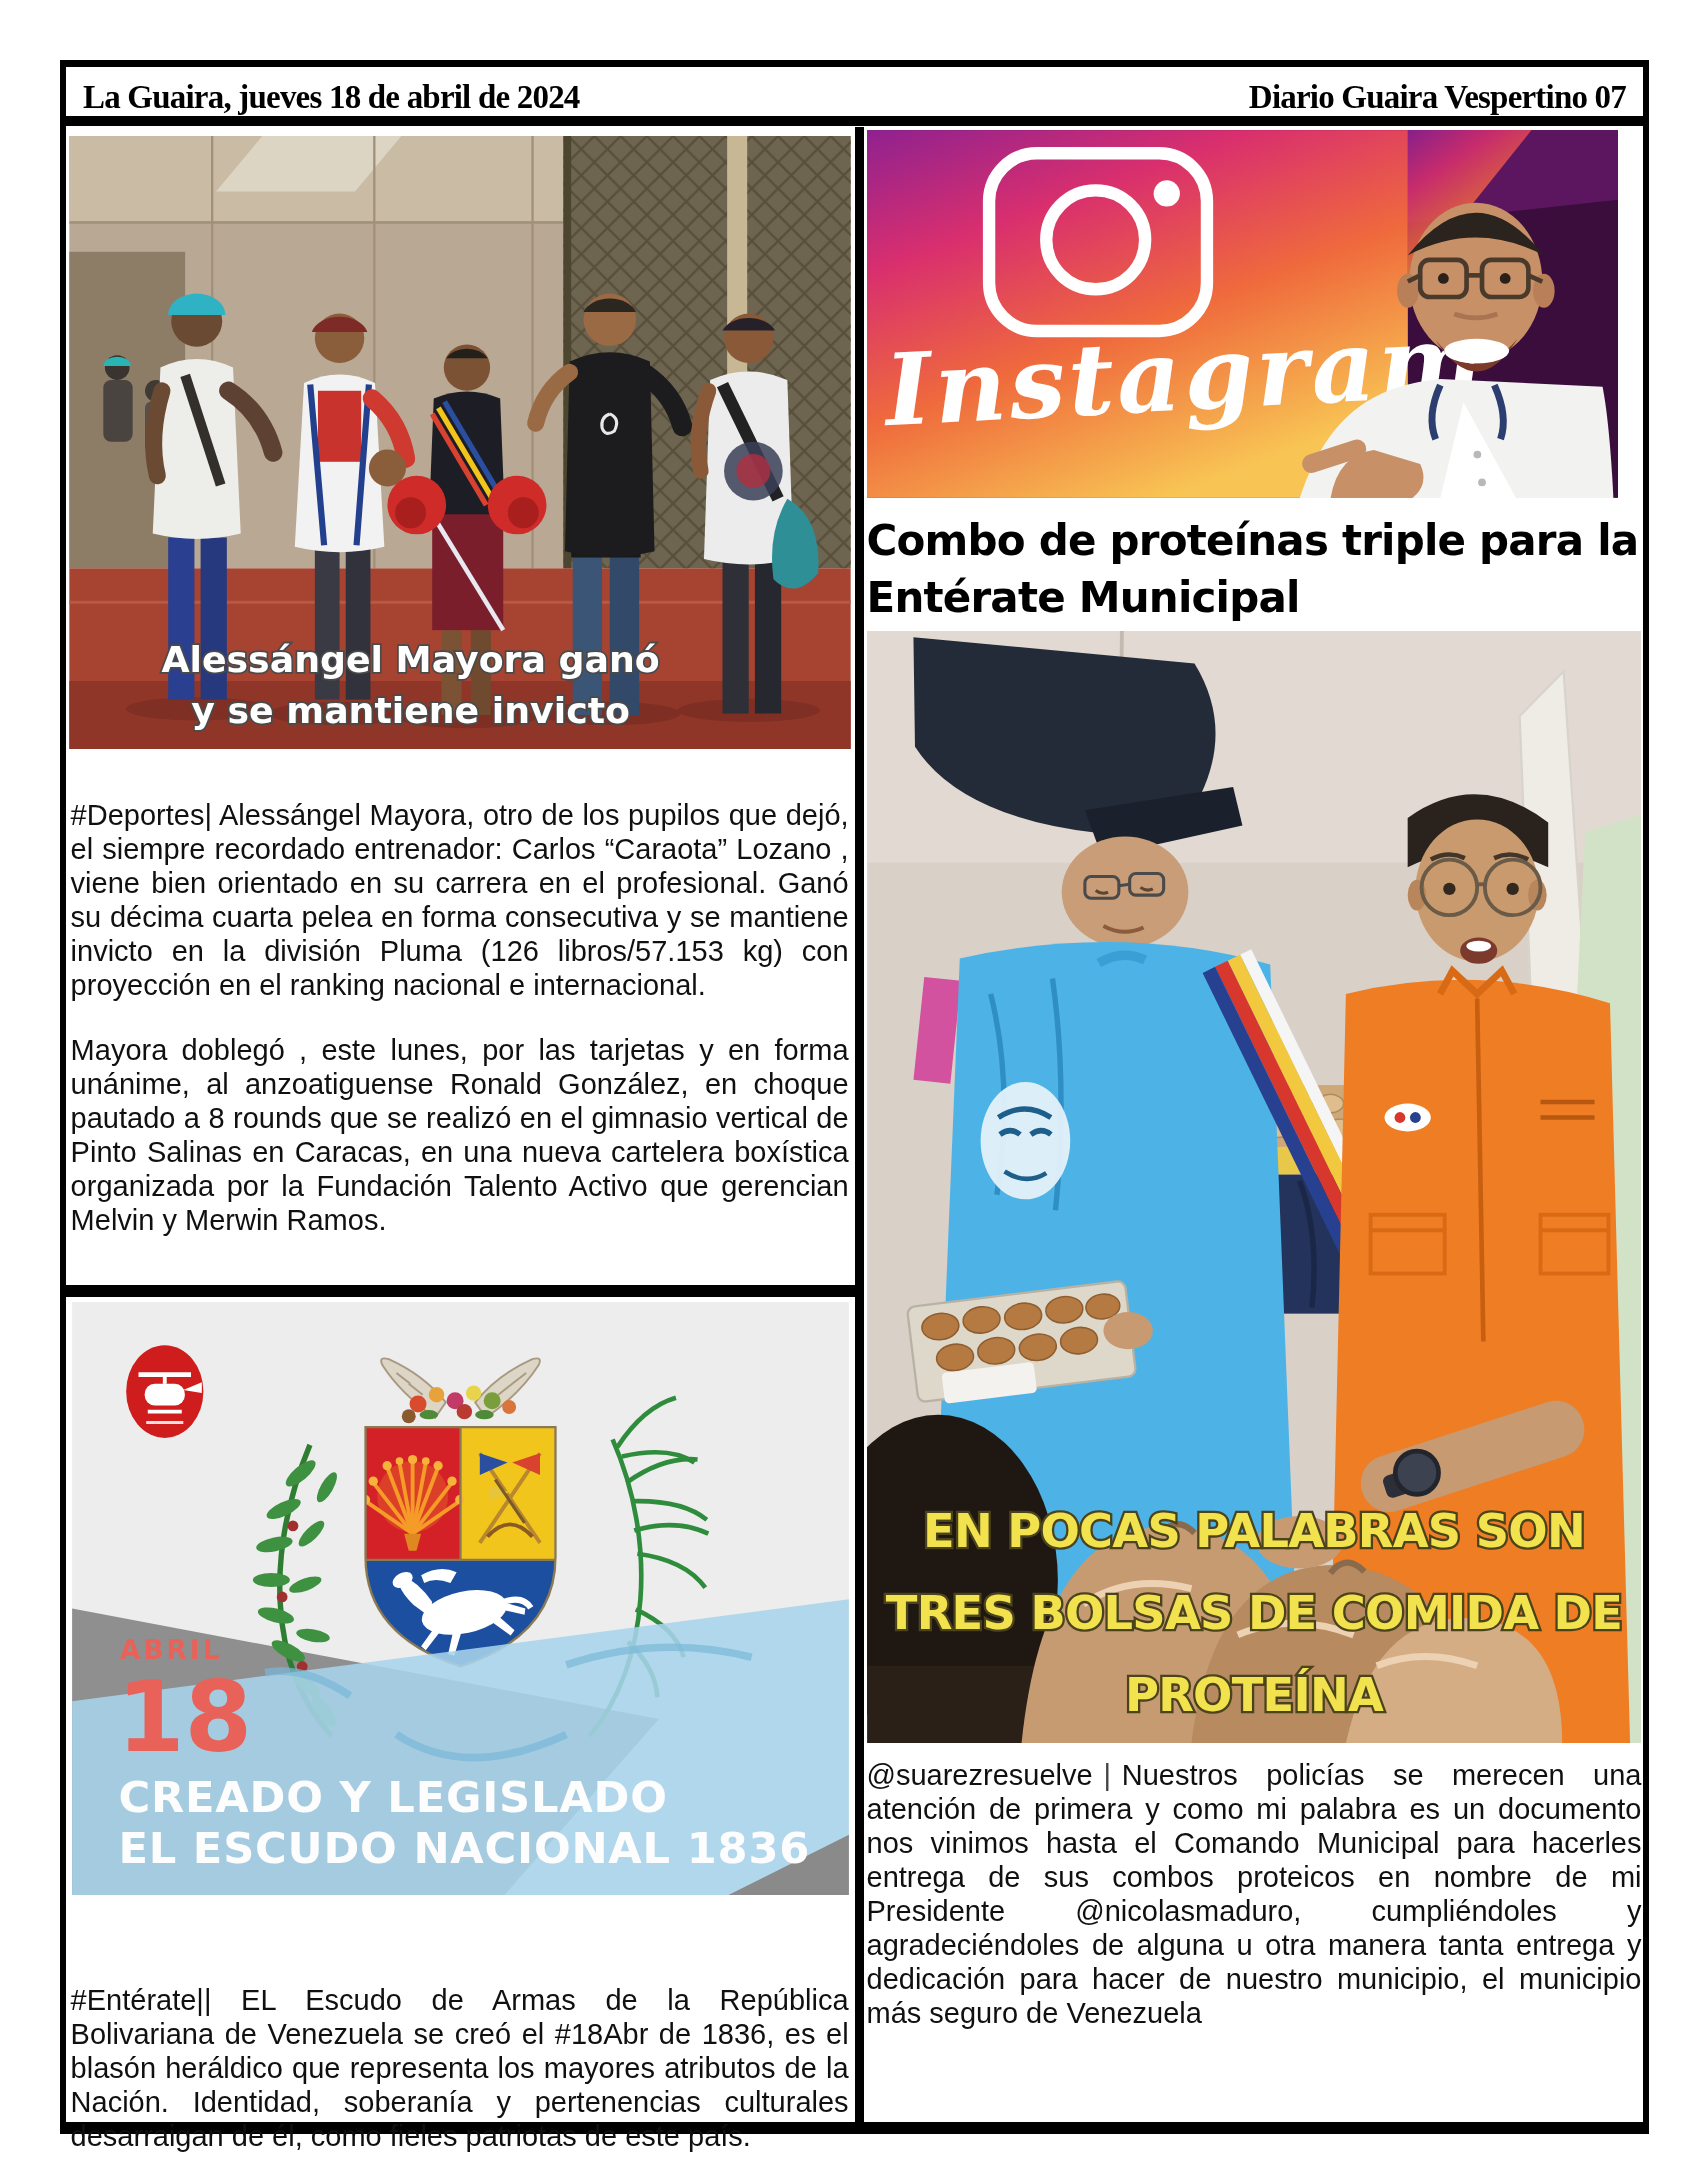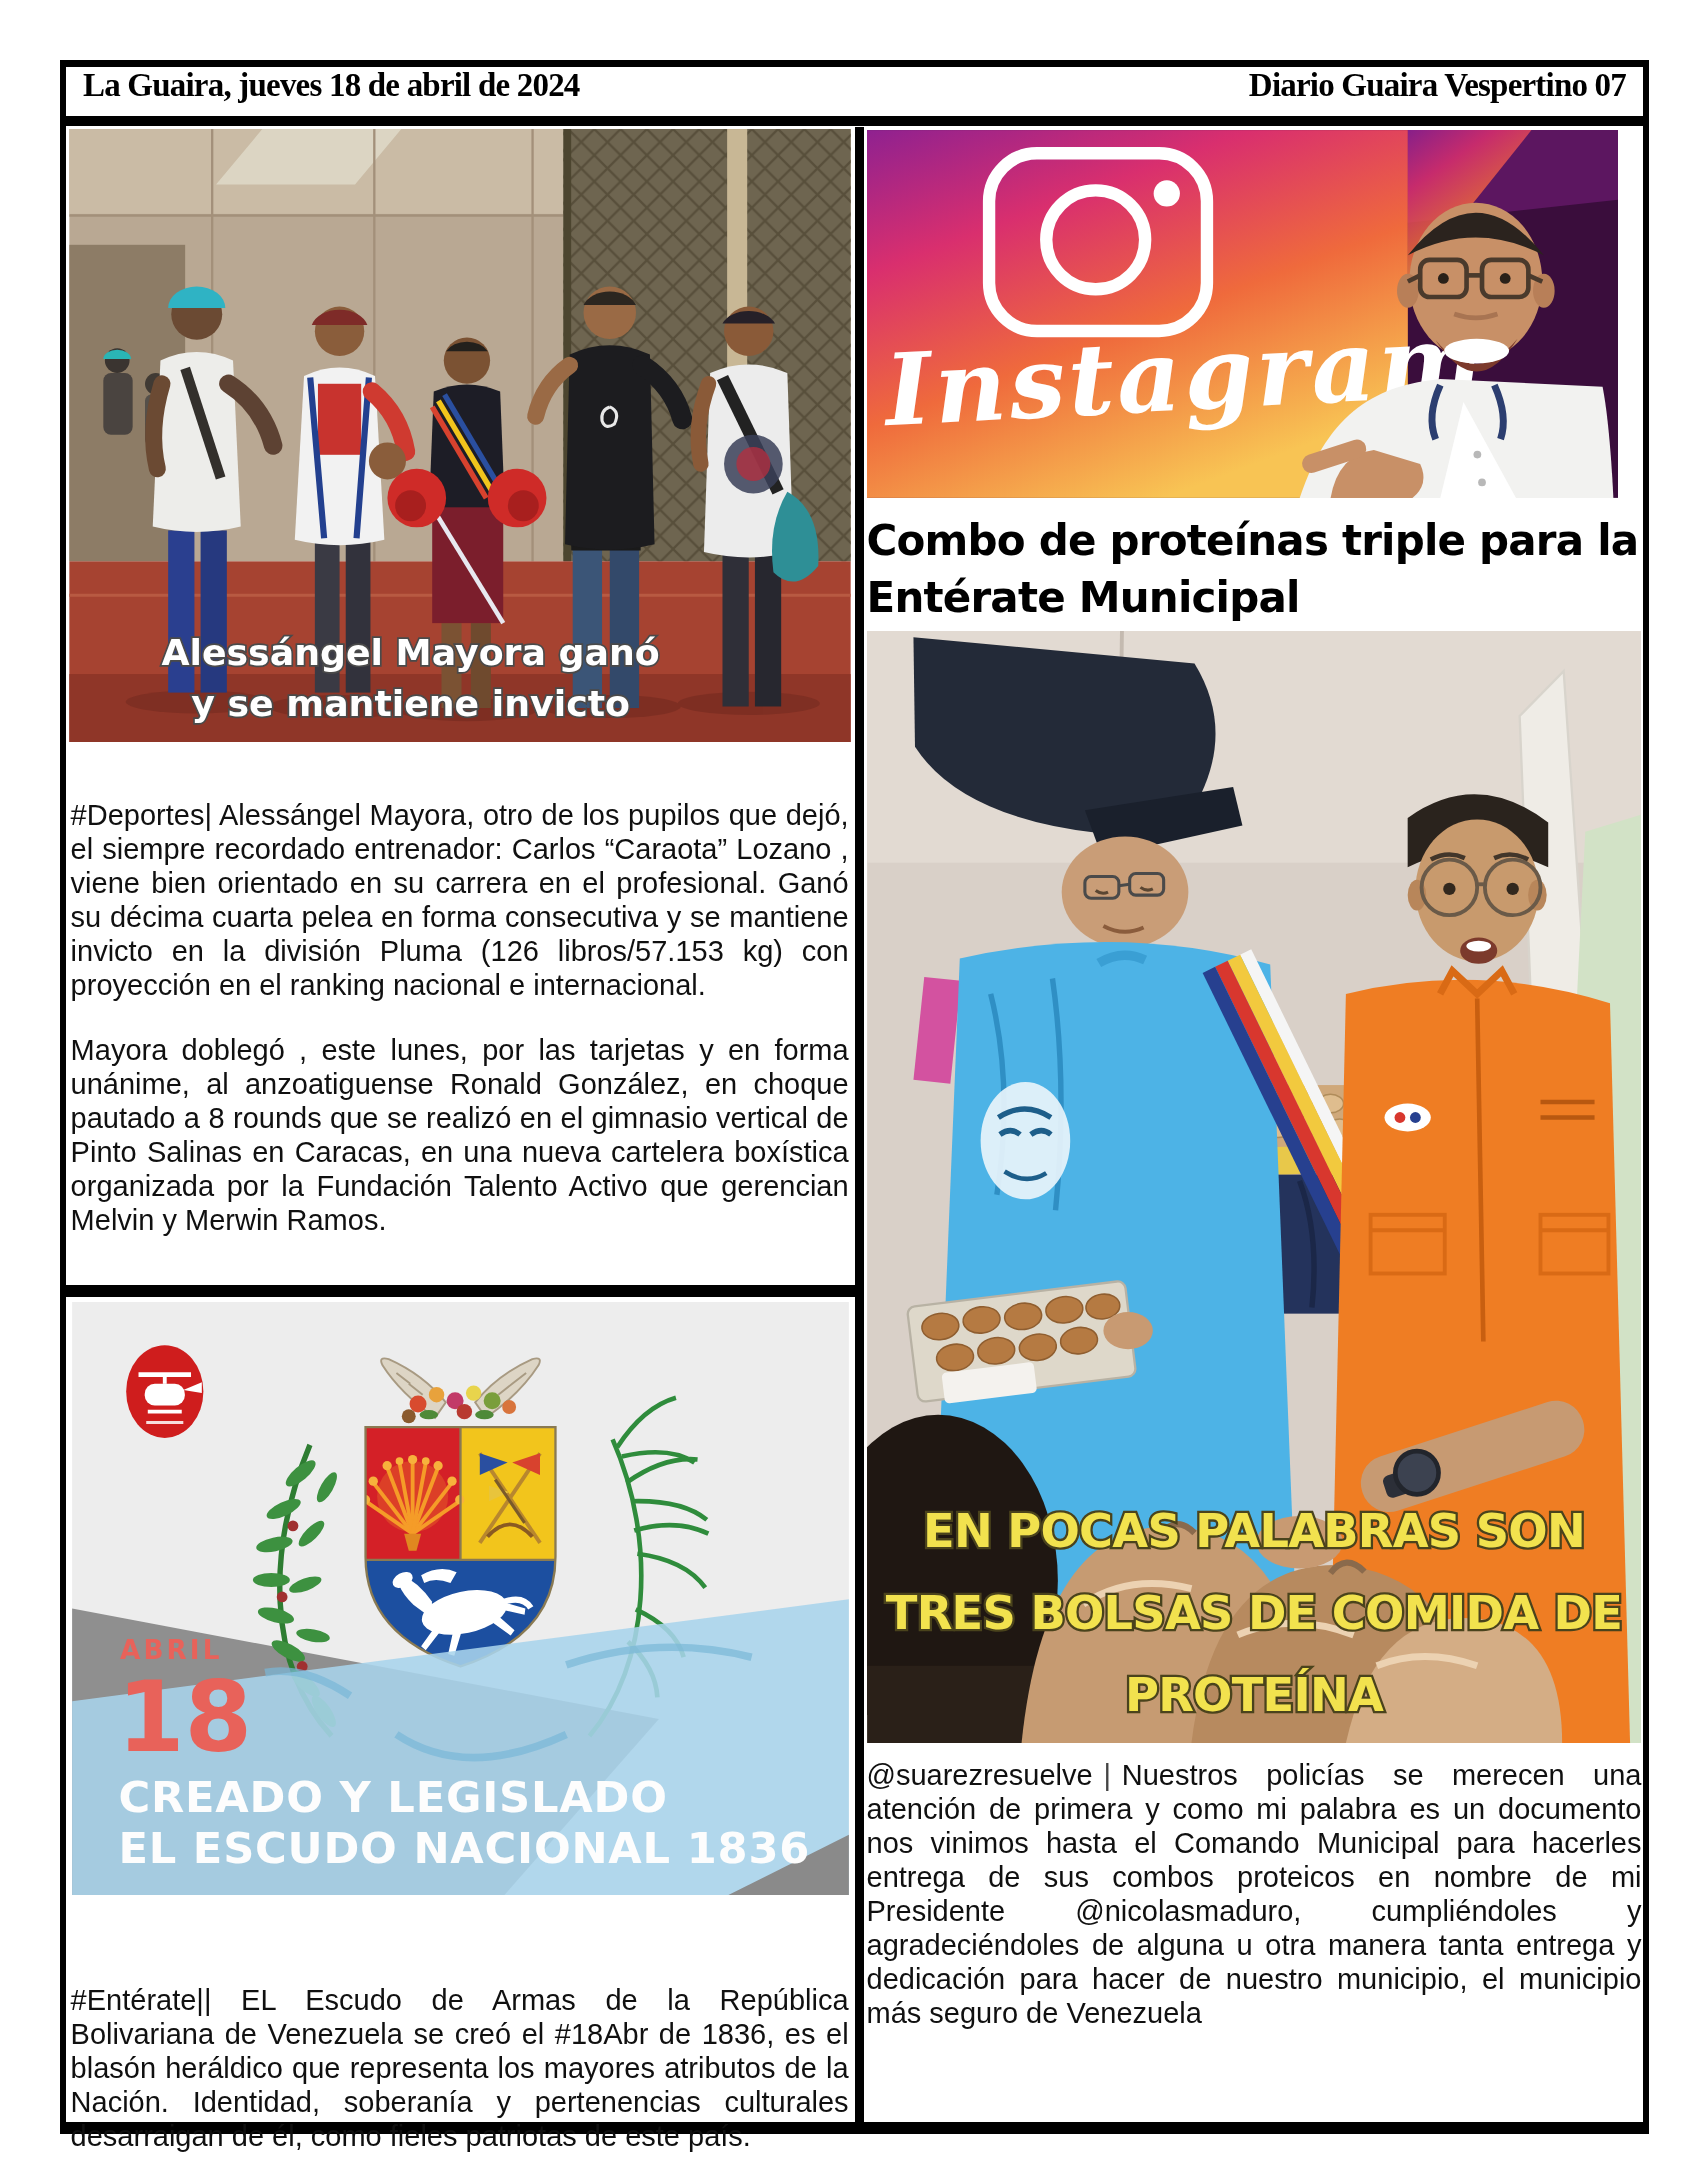--- a/index.html
+++ b/index.html
@@ -1,20 +1,20 @@
 <!DOCTYPE html>
 <html style="font-size:12.4px"><head>
 <meta charset="utf-8">
 <style>
   html,body{margin:0;padding:0;background:#fff;}
   .page{position:relative;width:1699px;height:2183px;background:#fff;overflow:hidden;
         font-family:"Liberation Sans",sans-serif;}
   .frame{position:absolute;left:60px;top:60px;width:1589px;height:2074px;box-sizing:border-box;
          border:6.2px solid #000;border-top-width:7.7px;border-bottom-width:12.4px;background:#fff;}
-  .header-band{height:49px;border-bottom:10.8px solid #000;display:flex;align-items:flex-start;
+  .header-band{height:49px;border-bottom:10.8px solid #000;display:flex;align-items:flex-end;
          justify-content:space-between;padding:0 17px;background:#fff;}
   .header-band .hdr{font-family:"Liberation Serif",serif;font-weight:bold;font-size:33px;
          letter-spacing:-0.8px;color:#000;white-space:nowrap;}
   .columns{position:absolute;left:0;top:60px;right:0;bottom:0;}
   .col-left{position:absolute;left:0;top:0;width:789px;height:100%;}
   .col-divider{position:absolute;left:789px;top:0;width:9.3px;height:100%;background:#000;}
   .col-right{position:absolute;left:799px;top:0;right:0;height:100%;}
   .abs{position:absolute;}
   .bodytext{font-size:29px;line-height:34px;text-align:justify;color:#101010;}
   .bodytext p{margin:0 0 31px 0;}
@@ -32,21 +32,21 @@
 
     <div class="header-band">
       <span class="hdr">La Guaira, jueves 18  de abril  de 2024</span>
       <span class="hdr">Diario Guaira Vespertino 07</span>
     </div>
 
     <div class="columns">
 
       <div class="col-left">
 
-        <div class="abs" style="left:3.1px;top:2px;width:782px;height:613px;">
+        <div class="abs" style="left:3.1px;top:9px;width:782px;height:613px;">
           <svg viewBox="0 0 1012 794" width="782" height="613">
             <defs>
               <pattern id="mesh" width="34" height="34" patternUnits="userSpaceOnUse">
                 <path d="M0,34 L34,0 M0,0 L34,34" stroke="#584f3b" stroke-width="3" fill="none"></path>
               </pattern>
             </defs>
 
             <rect x="0" y="0" width="1012" height="560" fill="#b9a893"></rect>
             <rect x="0" y="0" width="1012" height="110" fill="#cabba5"></rect>
             <polygon points="250,0 430,0 370,72 190,72" fill="#ded8c6" opacity="0.9"></polygon>

